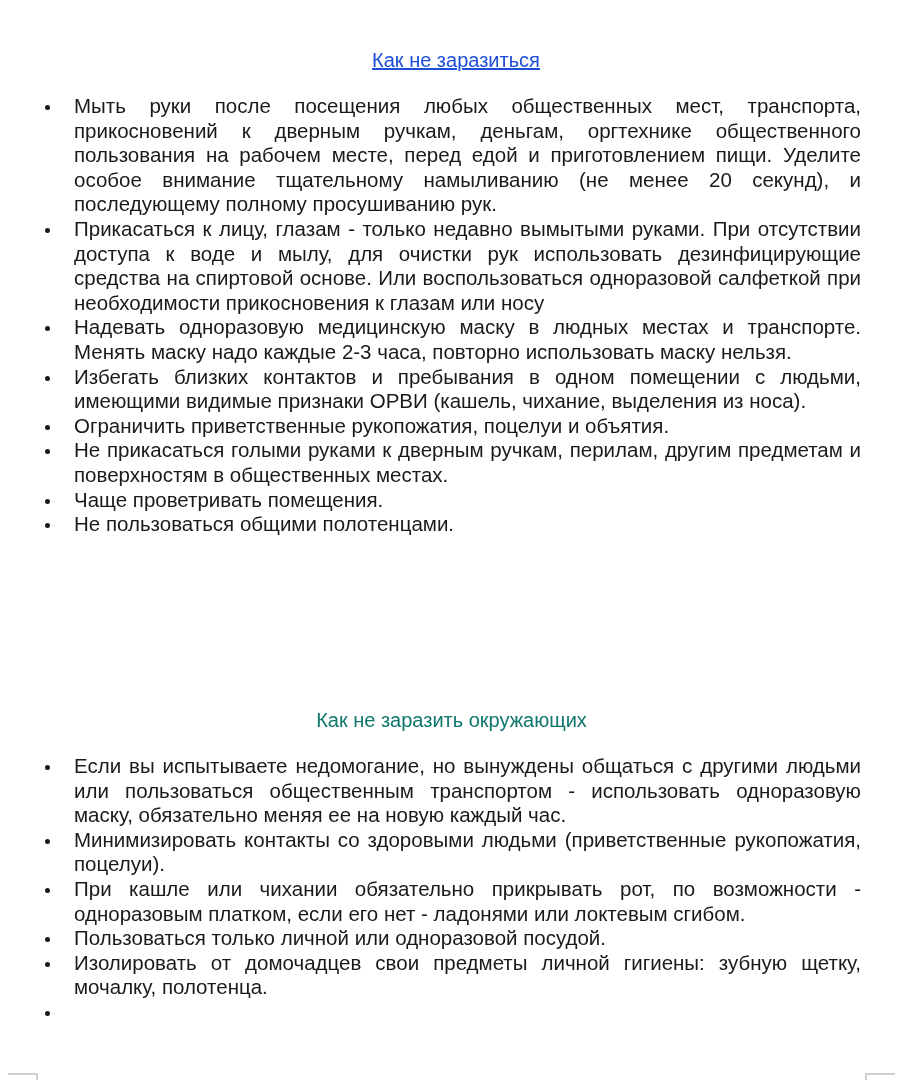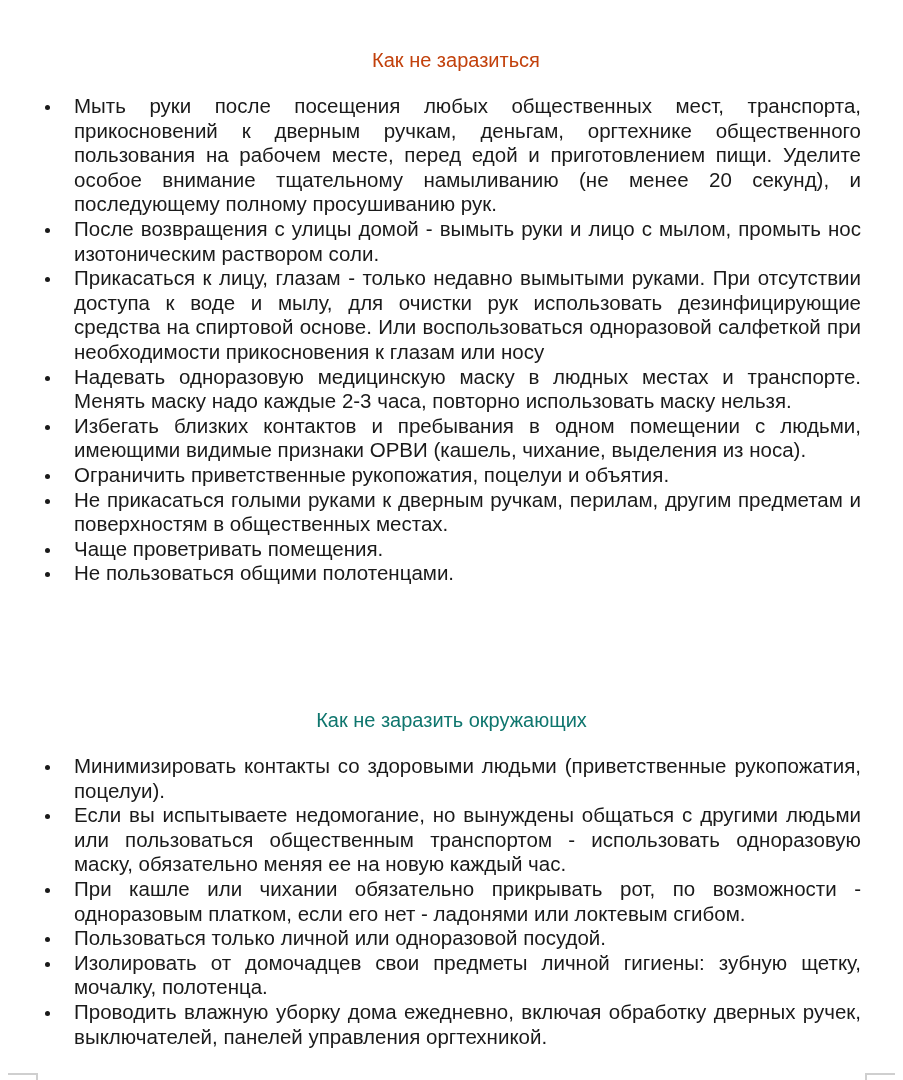--- a/index.html
+++ b/index.html
@@ -27,21 +27,22 @@
       font-size: 20px;
       font-weight: 500;
       line-height: 24px;
       margin: 0;
       padding: 0;
     }
     .heading.h1 {
       position: absolute;
       left: 9px; right: 0;
       top: 48px;
-      color: #c2410c;
+      color: #1d4ed8;
+      text-decoration: underline;
     }
     .heading.h2 {
       position: absolute;
       left: 0; right: 0;
       top: 708px;
       color: #0f766e;
     }
     ul.list {
       position: absolute;
       left: 0;
@@ -88,36 +89,35 @@
   </style>
 </head>
 <body>
 
 <div class="page">
 
   <h2 class="heading h1">Как не заразиться</h2>
 
   <ul class="list l1">
     <li><span class="bullet"></span><span>Мыть руки после посещения любых общественных мест, транспорта, прикосновений к дверным ручкам, деньгам, оргтехнике общественного пользования на рабочем месте, перед едой и приготовлением пищи. Уделите особое внимание тщательному намыливанию (не менее 20 секунд), и последующему полному просушиванию рук.</span></li>
-    <li><span class="bullet"></span><span>После возвращения с улицы домой - вымыть руки и лицо с мылом, промыть нос изотоническим раствором соли.</span></li>
     <li><span class="bullet"></span><span>Прикасаться к лицу, глазам - только недавно вымытыми руками. При отсутствии доступа к воде и мылу, для очистки рук использовать дезинфицирующие средства на спиртовой основе. Или воспользоваться одноразовой салфеткой при необходимости прикосновения к глазам или носу</span></li>
     <li><span class="bullet"></span><span>Надевать одноразовую медицинскую маску в людных местах и транспорте. Менять маску надо каждые 2-3 часа, повторно использовать маску нельзя.</span></li>
     <li><span class="bullet"></span><span>Избегать близких контактов и пребывания в одном помещении с людьми, имеющими видимые признаки ОРВИ (кашель, чихание, выделения из носа).</span></li>
     <li><span class="bullet"></span><span>Ограничить приветственные рукопожатия, поцелуи и объятия.</span></li>
     <li><span class="bullet"></span><span>Не прикасаться голыми руками к дверным ручкам, перилам, другим предметам и поверхностям в общественных местах.</span></li>
     <li><span class="bullet"></span><span>Чаще проветривать помещения.</span></li>
     <li><span class="bullet"></span><span>Не пользоваться общими полотенцами.</span></li>
   </ul>
 
   <h2 class="heading h2">Как не заразить окружающих</h2>
 
   <ul class="list l2">
+    <li><span class="bullet"></span><span>Если вы испытываете недомогание, но вынуждены общаться с другими людьми или пользоваться общественным транспортом - использовать одноразовую маску, обязательно меняя ее на новую каждый час.</span></li>
     <li><span class="bullet"></span><span>Минимизировать контакты со здоровыми людьми (приветственные рукопожатия, поцелуи).</span></li>
-    <li><span class="bullet"></span><span>Если вы испытываете недомогание, но вынуждены общаться с другими людьми или пользоваться общественным транспортом - использовать одноразовую маску, обязательно меняя ее на новую каждый час.</span></li>
     <li><span class="bullet"></span><span>При кашле или чихании обязательно прикрывать рот, по возможности - одноразовым платком, если его нет - ладонями или локтевым сгибом.</span></li>
     <li><span class="bullet"></span><span>Пользоваться только личной или одноразовой посудой.</span></li>
     <li><span class="bullet"></span><span>Изолировать от домочадцев свои предметы личной гигиены: зубную щетку, мочалку, полотенца.</span></li>
-    <li><span class="bullet"></span><span>Проводить влажную уборку дома ежедневно, включая обработку дверных ручек, выключателей, панелей управления оргтехникой.</span></li>
+    <li><span class="bullet"></span></li>
   </ul>
 
   <div class="corner left"></div>
   <div class="corner right"></div>
 </div>
 
 </body></html>

